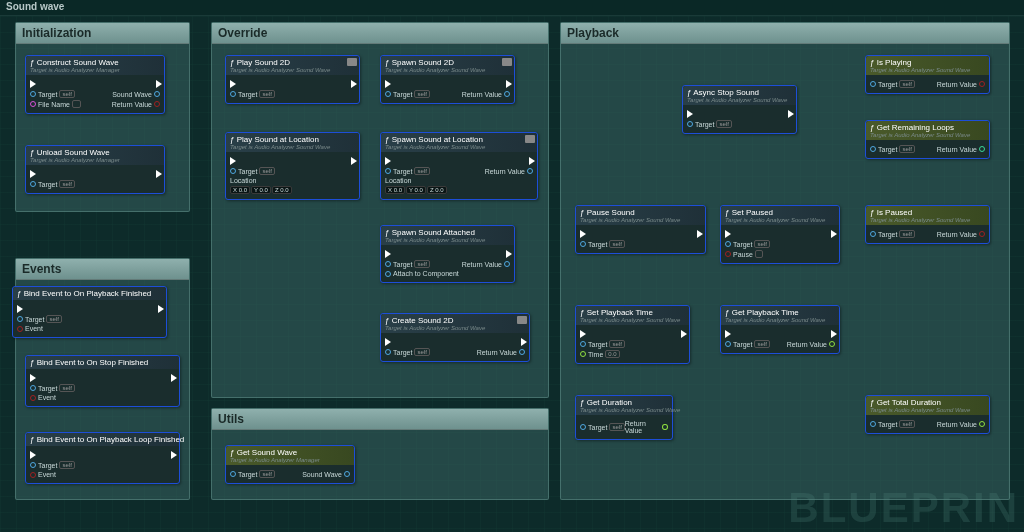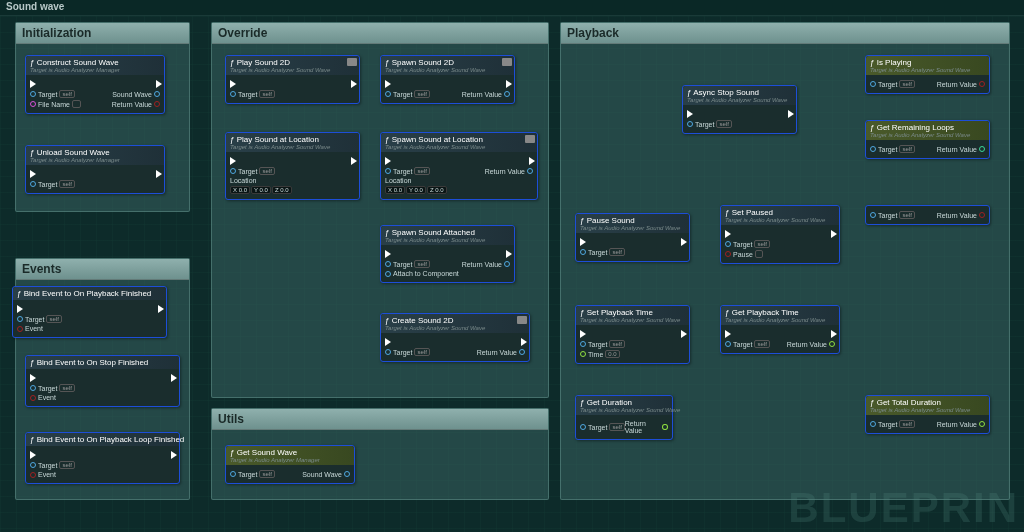--- a/index.html
+++ b/index.html
@@ -425,21 +425,21 @@
           <span class="self">self</span>
         </span>
         <span class="pin">
           <span>Return Value</span>
           <span class="p int"></span>
         </span>
       </div>
   </div>
 </div>
 
-<div class="node" style="left:575px;top:213px;width:115px">
+<div class="node" style="left:575px;top:205px;width:131px">
   <div class="node-hdr"><span>ƒ </span><span>Pause Sound</span><span class="node-sub">Target is Audio Analyzer Sound Wave</span></div>
   <div class="node-body">
     <div class="row">
         <span class="pin">
           <span class="p exec"></span>
         </span>
         <span class="pin">
           <span class="p exec r"></span>
         </span>
       </div>
@@ -475,20 +475,21 @@
         <span class="pin">
           <span class="p bool"></span>
           <span>Pause</span> 
           <span class="self">&nbsp;</span>
         </span>
       </div>
   </div>
 </div>
 
 <div class="node" style="left:865px;top:205px;width:125px">
+  <div class="node-hdr green"><span>ƒ </span><span>Is Paused</span><span class="node-sub">Target is Audio Analyzer Sound Wave</span></div>
   <div class="node-body">
     <div class="row">
         <span class="pin">
           <span class="p obj"></span>
           <span>Target</span> 
           <span class="self">self</span>
         </span>
         <span class="pin">
           <span>Return Value</span>
           <span class="p bool"></span>

